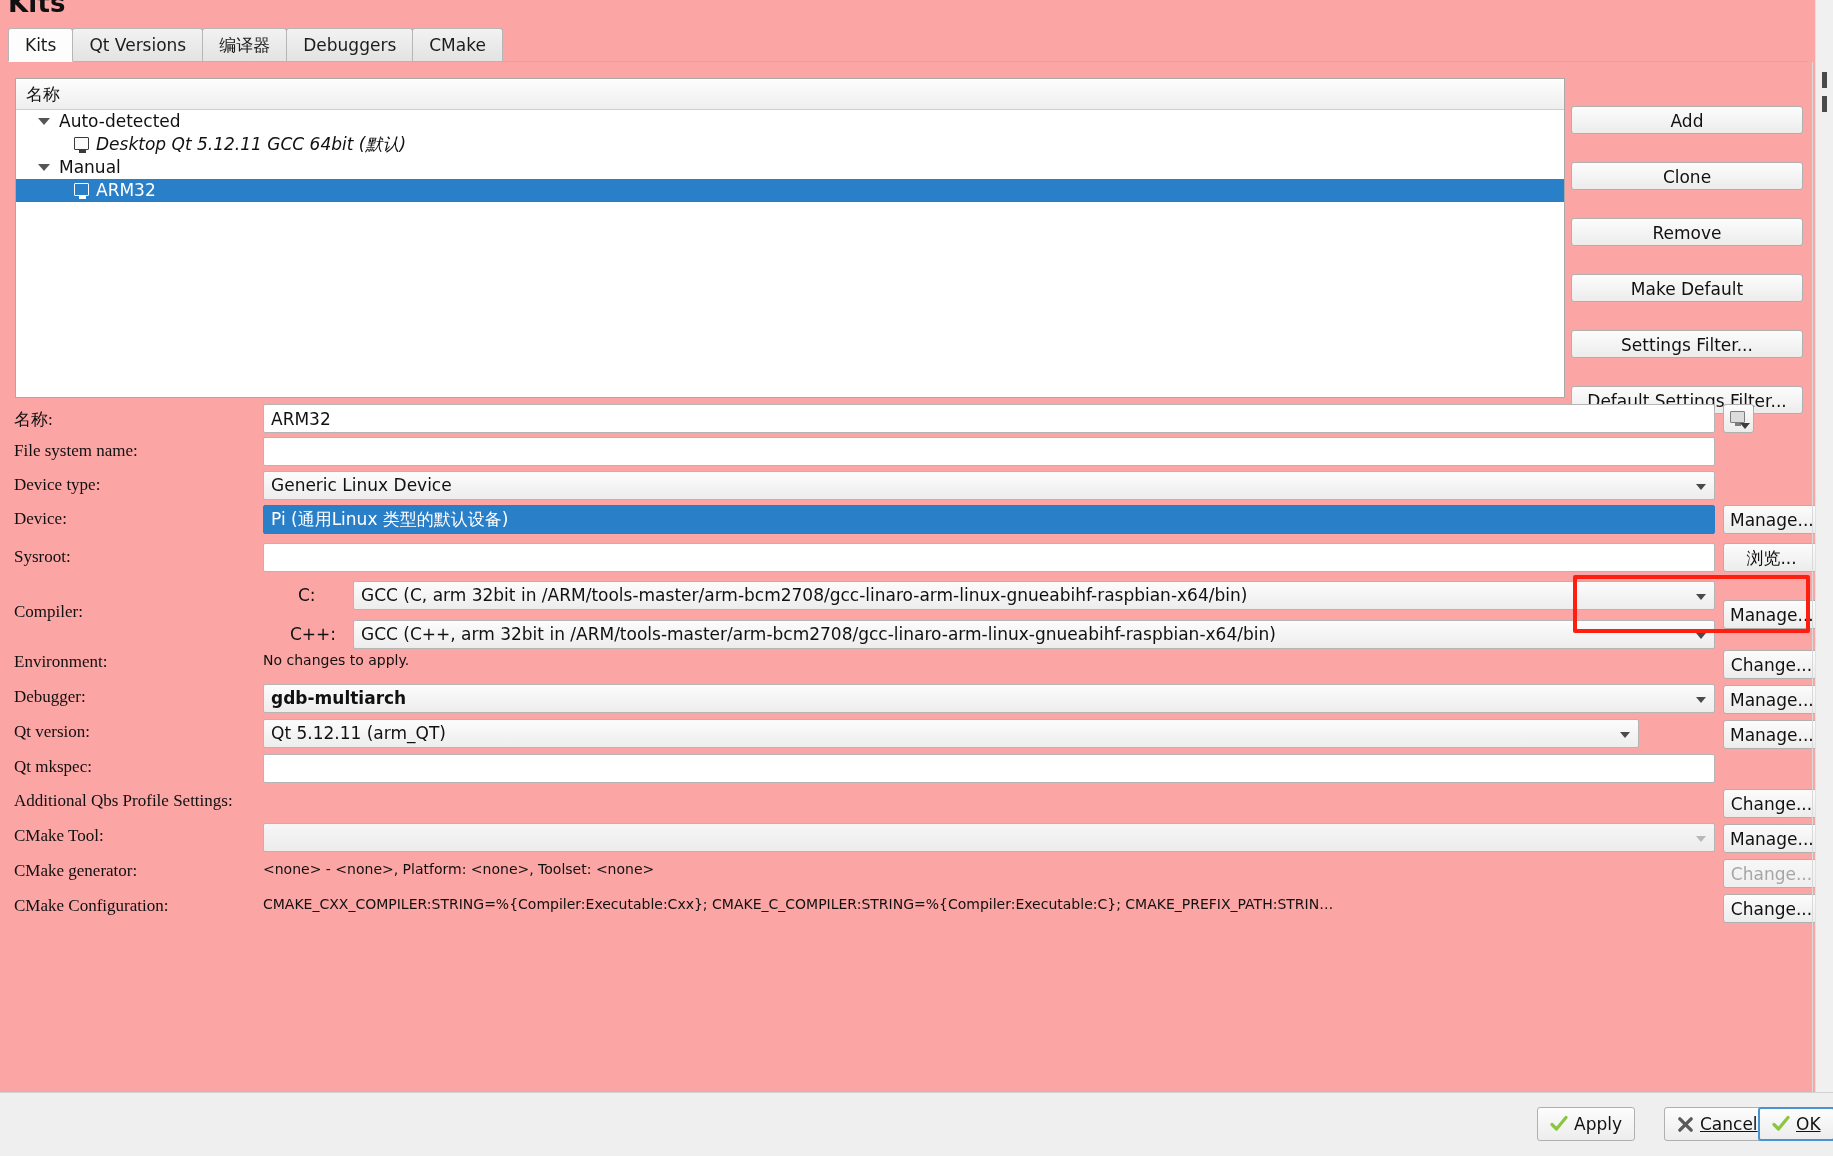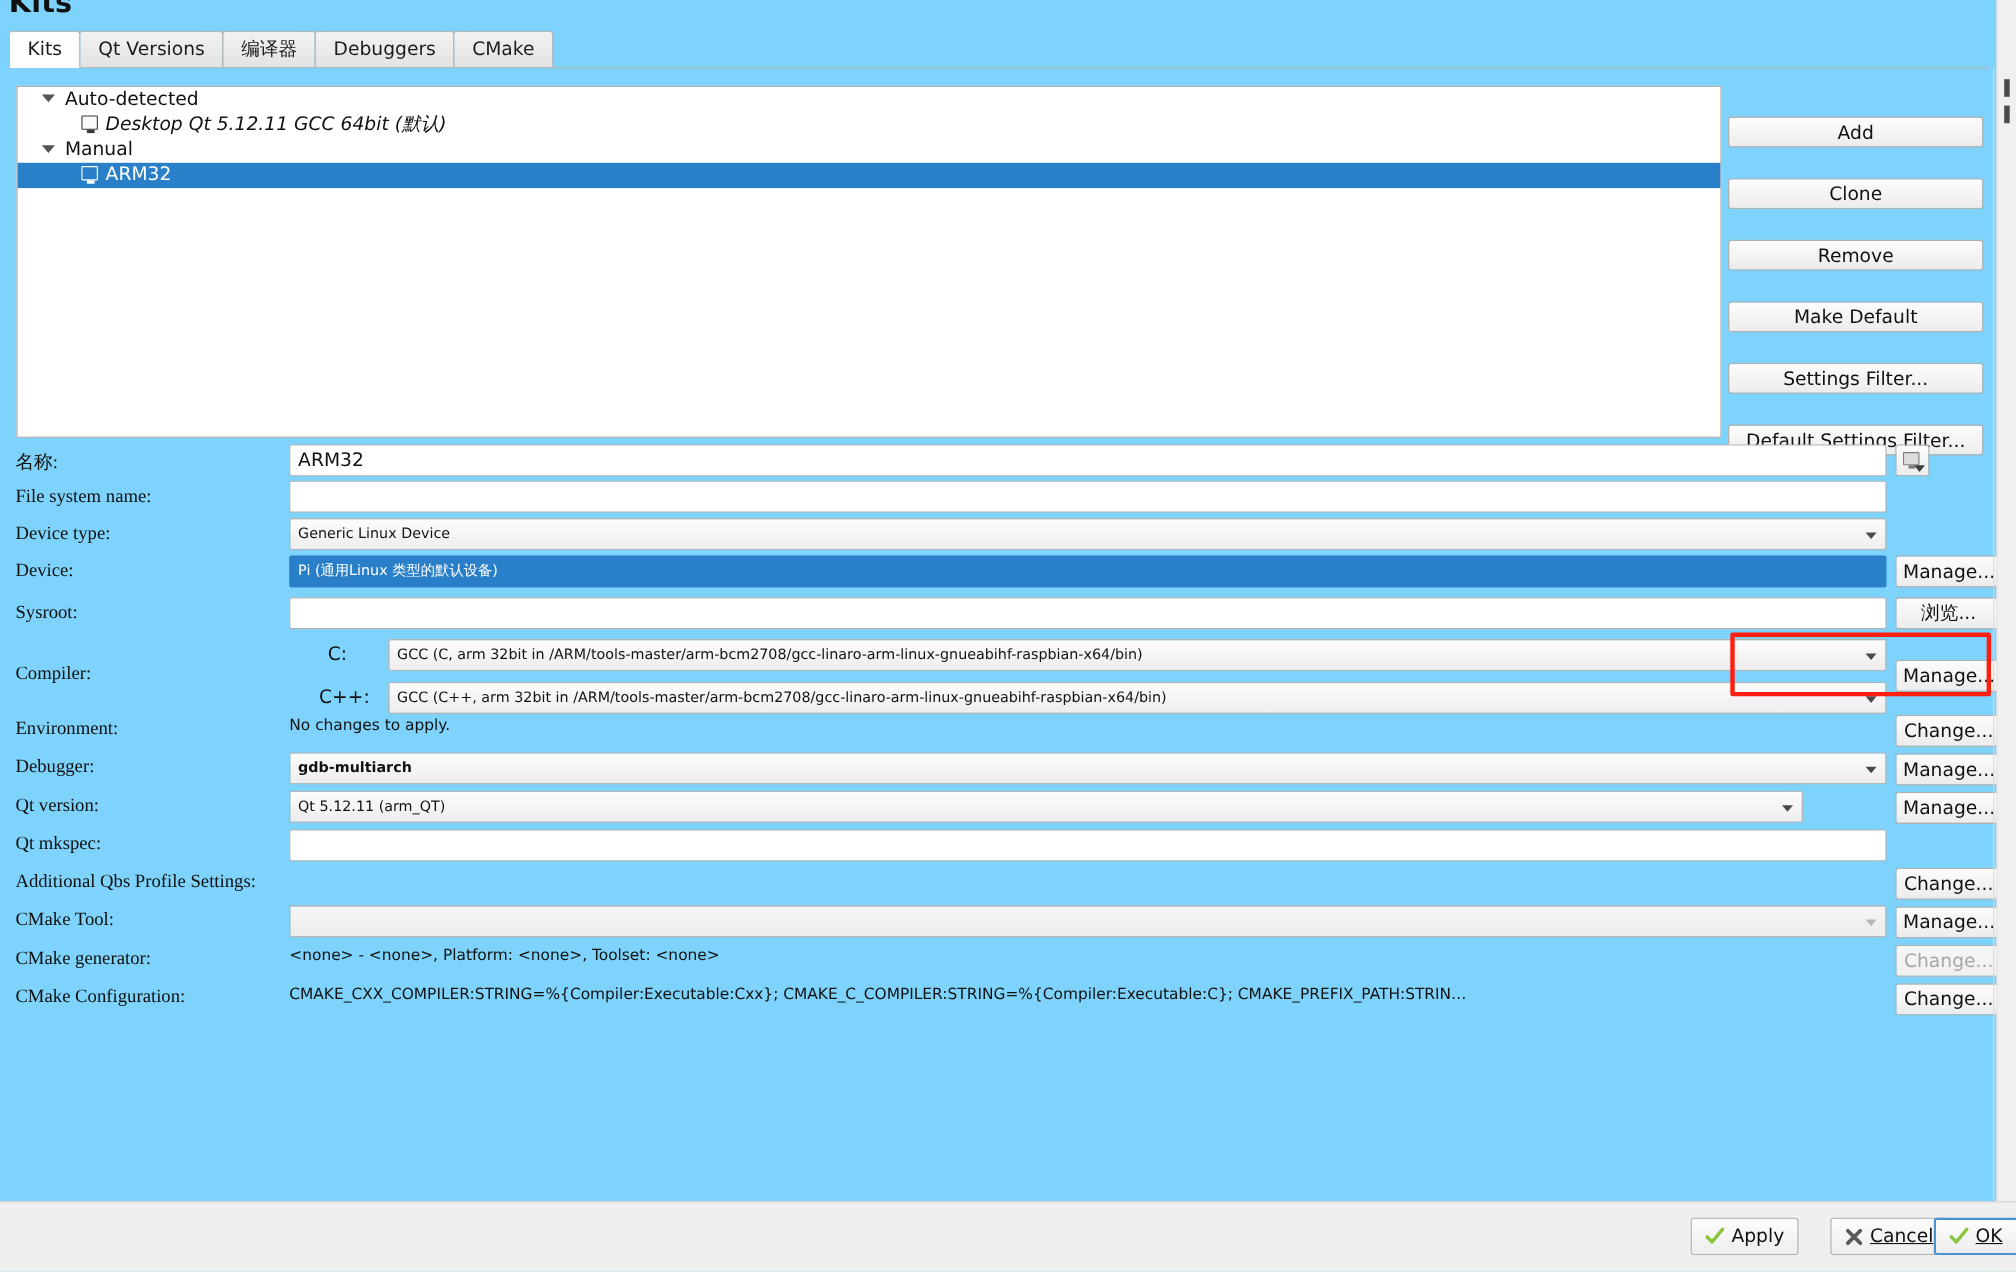--- a/index.html
+++ b/index.html
@@ -5,21 +5,21 @@
   * { box-sizing: border-box; }
   html, body {
     margin: 0; padding: 0;
     width: 1833px; height: 1156px;
     background: #f4f4f4;
     font-family: "DejaVu Sans", "Liberation Sans", sans-serif;
     font-size: 17px;
     color: #000;
     overflow: hidden;
   }
-  #root { position: relative; width: 1833px; height: 1156px; background: #7dd3fc; }
+  #root { position: relative; width: 1833px; height: 1156px; background: #fca5a5; }
 
   
   .page-title {
     position: absolute; left: 8px; top: -12px;
     font-size: 26px; font-weight: bold; letter-spacing: .2px;
     color: #101010;
   }
 
   
   .tabbar {
@@ -100,21 +100,21 @@
   .inp {
     position: absolute; height: 29px; line-height: 27px;
     border: 1px solid #b5b5b5; background: #fff;
     padding: 0 7px; font-size: 17px; color: #111;
     font-family: inherit; border-radius: 2px;
   }
   .combo {
     position: absolute; height: 29px; line-height: 27px;
     border: 1px solid #b5b5b5;
     background: linear-gradient(#fcfcfc, #ededed);
-    padding: 0 26px 0 7px; font-size: 13px; color: #111;
+    padding: 0 26px 0 7px; font-size: 17px; color: #111;
     border-radius: 2px; white-space: nowrap; overflow: hidden;
   }
   .combo .cv { display: block; overflow: hidden; text-overflow: clip; }
   .combo::after {
     content: ""; position: absolute; right: 8px; top: 12px;
     width: 0; height: 0;
     border-left: 5px solid transparent; border-right: 5px solid transparent;
     border-top: 6px solid #4a4a4a;
   }
   .combo.hl {
@@ -199,20 +199,21 @@
 
   <div class="tabbar">
     <div class="tab active">Kits</div>
     <div class="tab">Qt Versions</div>
     <div class="tab">编译器</div>
     <div class="tab">Debuggers</div>
     <div class="tab">CMake</div>
   </div>
 
   <div class="treebox">
+    <div class="tree-header">名称</div>
     <div class="tree-body">
 
       <div class="trow">
         <span class="arrow"></span><span>Auto-detected</span>
       </div>
 
       <div class="trow child">
         <span class="monitor"></span><span>Desktop Qt 5.12.11 GCC 64bit (默认)</span>
       </div>
 

